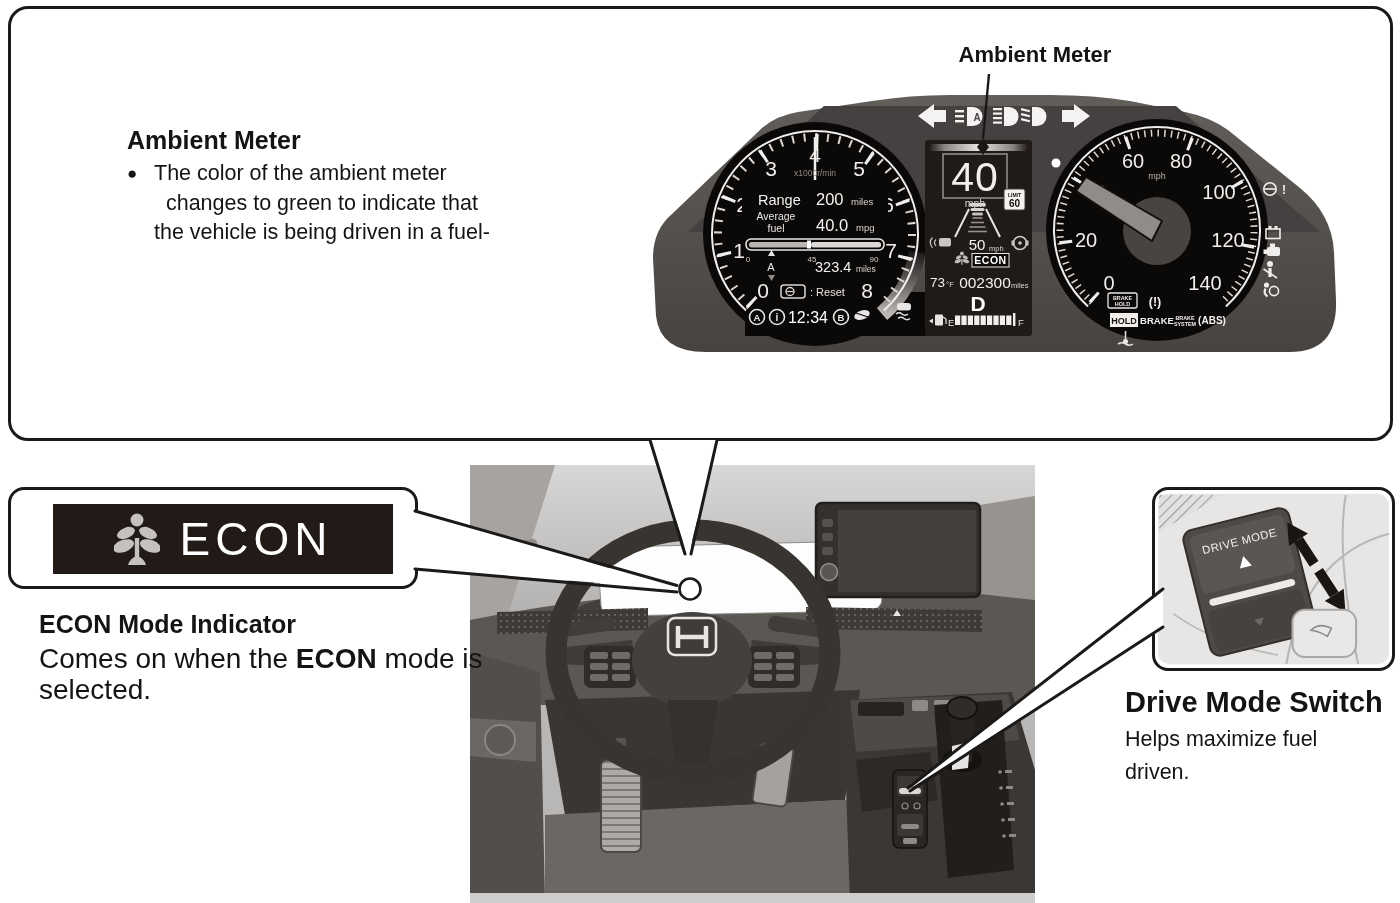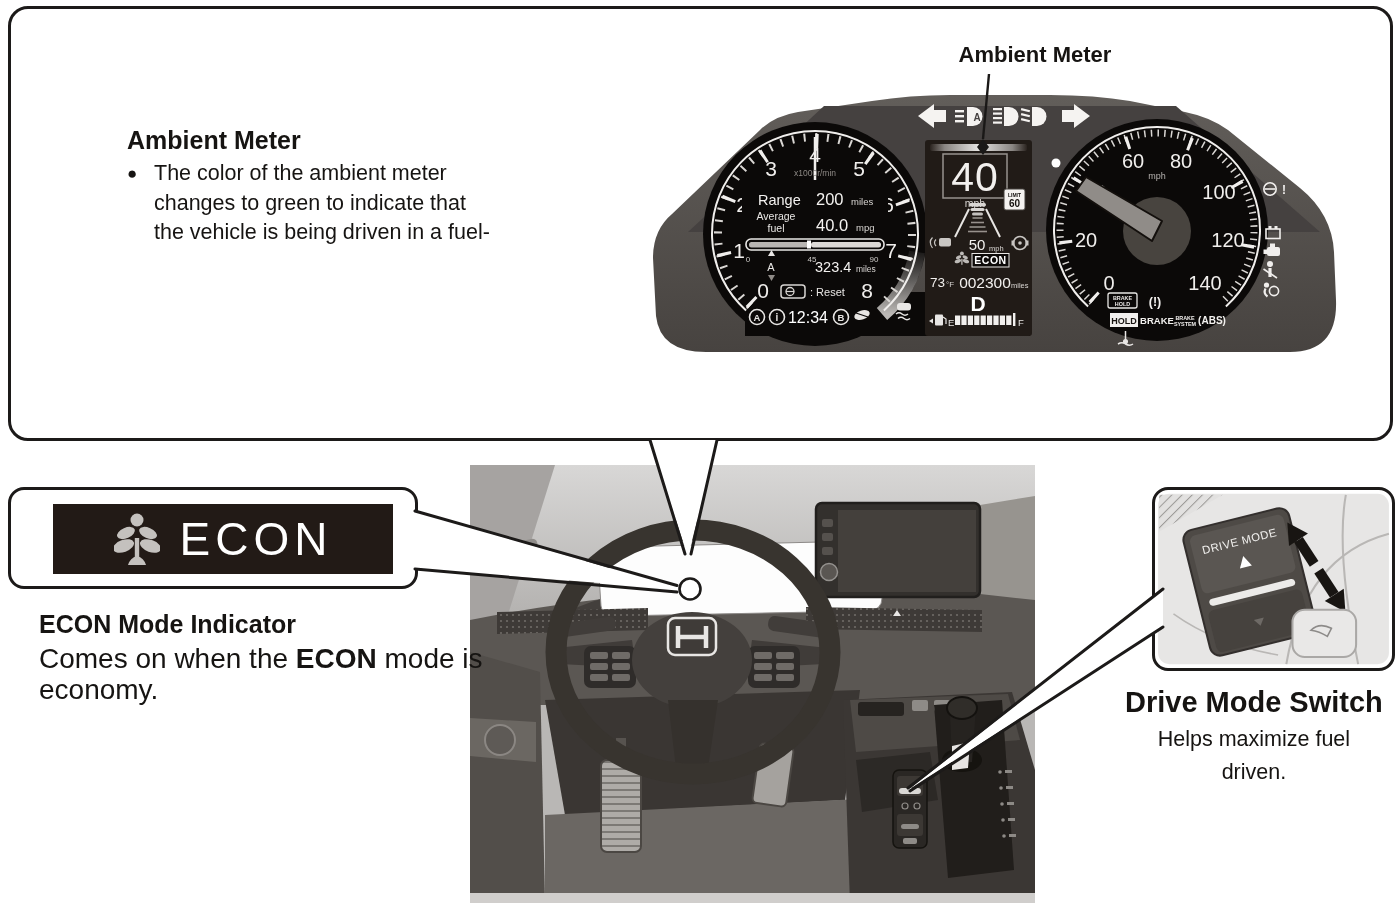--- a/index.html
+++ b/index.html
@@ -8,27 +8,27 @@
   .abs{position:absolute;}
   
   .top-box{left:8px;top:6px;width:1379px;height:429px;border:3px solid #1c1a19;border-radius:20px;background:#fff;z-index:1;}
   .econ-box{left:8px;top:487px;width:404px;height:96px;border:3px solid #1c1a19;border-radius:16px;background:#fff;z-index:1;}
   .drive-box{left:1152px;top:487px;width:237px;height:178px;border:3px solid #1c1a19;border-radius:16px;background:#fff;z-index:1;}
   .econ-badge{left:42px;top:14px;width:340px;height:70px;background:#221a16;display:flex;align-items:center;justify-content:center;gap:20px;}
   .econ-badge-text{color:#fff;font-size:46px;letter-spacing:5px;font-weight:400;}
   
   .txt{z-index:3;}
   h1{font-size:25px;font-weight:700;margin:0 0 4px 0;}
-  .body-line{font-size:21.5px;line-height:29.5px;}
+  .body-line{font-size:21.5px;line-height:29.5px;text-align:center;}
   .bullet-row{display:flex;}
   .bullet{width:27px;font-size:17px;line-height:29.5px;}
   .indent{padding-left:27px;}
   .callout-label{font-size:22px;font-weight:700;}
   .caption-line{font-size:28px;line-height:31px;}
-  .drive-line{font-size:21.5px;line-height:33px;text-align:center;}
+  .drive-line{font-size:21.5px;line-height:33px;}
   .b{font-weight:700;}
   svg text{font-family:"Liberation Sans",sans-serif;}
   .overlay{left:0;top:0;z-index:2;}
   .boxart{left:0;top:0;width:100%;height:100%;}
 </style>
 </head>
 <body>
 
 <div class="page">
 
@@ -479,21 +479,21 @@
     <div class="body-line indent">the vehicle is being driven in a fuel-</div>
   </div>
 
   <div class="abs txt callout-label" style="left:900px;top:42px;width:270px;text-align:center;">Ambient Meter</div>
 
   <div class="abs txt" style="left:10px;top:610px;margin-left:29px;">
     <h1>ECON Mode Indicator</h1>
     <div class="caption-line">
       <span>Comes on when the </span><span class="b">ECON</span><span> mode is</span>
     </div>
-    <div class="caption-line">economy.</div>
+    <div class="caption-line">selected.</div>
   </div>
 
   <div class="abs txt" style="left:1125px;top:686px;">
     <h1 style="font-size:29px;">Drive Mode Switch</h1>
     <div class="drive-line">Helps maximize fuel</div>
     <div class="drive-line">driven.</div>
   </div>
 
 </div>
 

